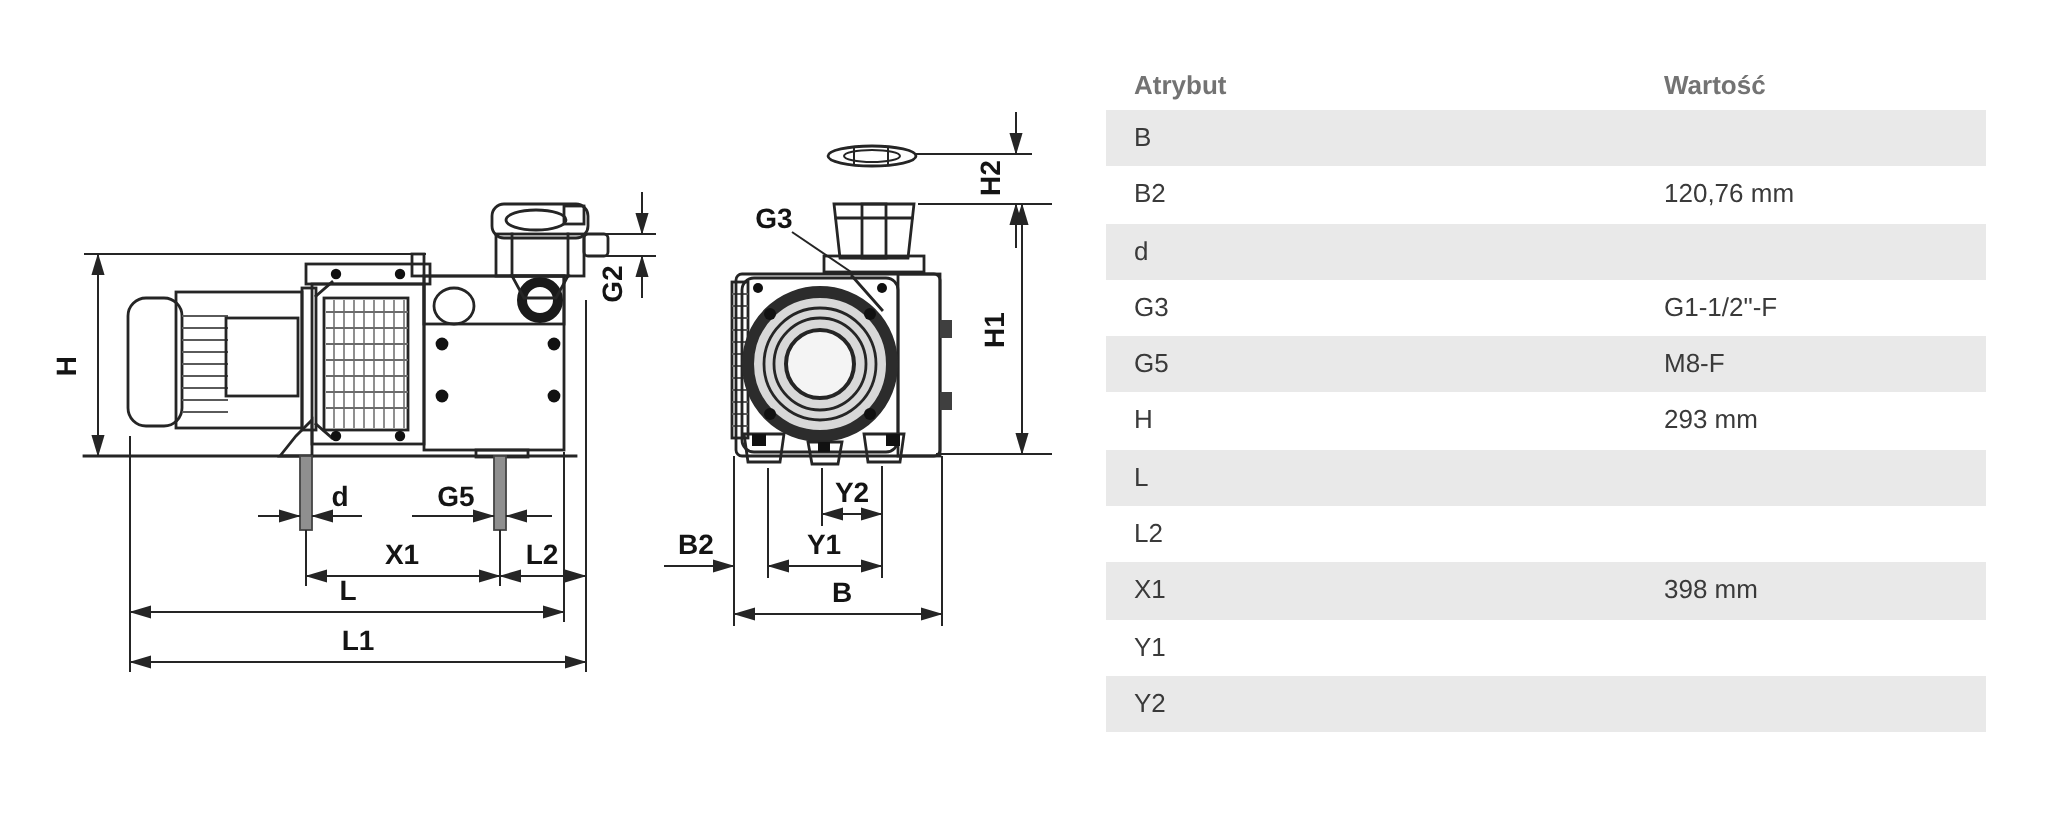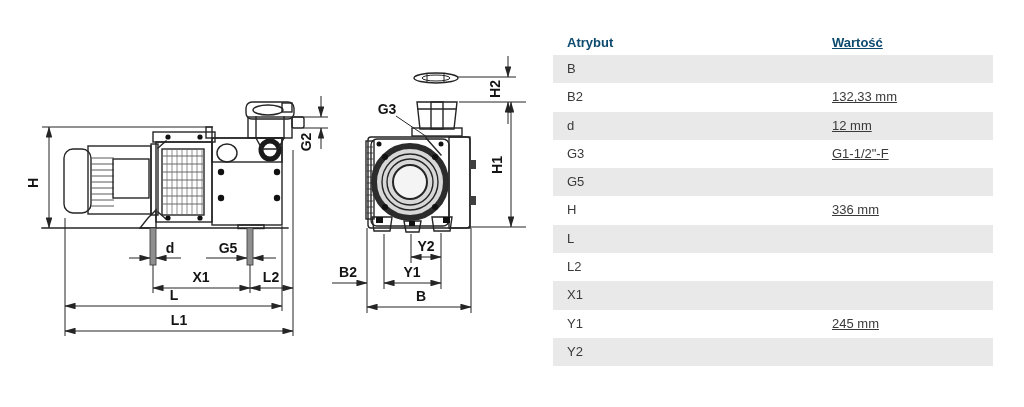--- a/index.html
+++ b/index.html
@@ -1,25 +1,25 @@
 <!DOCTYPE html>
 <html><head>
 <meta charset="utf-8">
 <style>
   html,body{margin:0;padding:0;background:#fff;}
   .screen{position:relative;width:1024px;height:407px;background:#ffffff;
           font-family:"Liberation Sans",sans-serif;overflow:hidden;}
   .drawing{position:absolute;left:0;top:0;}
   
   .spec-table{position:absolute;left:553px;top:30px;width:440px;color:#3a3a3a;font-size:13px;}
-  .thead{display:flex;height:25px;line-height:25px;font-weight:700;color:#0c4a6e;background:#fff;}
+  .thead{display:flex;height:25px;line-height:25px;font-weight:700;color:#737373;background:#fff;}
   .trow{display:flex;height:28.3px;line-height:28.3px;}
   .rows .trow:nth-child(odd){background:#e9e9e9;}
   .cell-attr{flex:0 0 279px;padding-left:14px;box-sizing:border-box;white-space:nowrap;}
-  .cell-val{flex:1;white-space:nowrap;text-decoration:underline;}
+  .cell-val{flex:1;white-space:nowrap;}
   
   .ln{stroke:#252525;stroke-width:1.4;fill:none;stroke-linecap:square;}
   .dim{stroke:#252525;stroke-width:1;fill:none;}
   .lbl{font-family:"Liberation Sans",sans-serif;font-size:14px;font-weight:700;fill:#141414;}
   .fin{stroke:#5a5a5a;stroke-width:1;}
   .grille-v{stroke:#8f8f8f;stroke-width:1;}
   .grille-h{stroke:#6b6b6b;stroke-width:1;}
 </style>
 </head>
 <body>
@@ -238,57 +238,57 @@
       <div class="cell-attr">Atrybut</div>
       <div class="cell-val">Wartość</div>
     </div>
     <div class="rows">
     <div class="trow">
       <div class="cell-attr">B</div>
     </div>
 
     <div class="trow">
       <div class="cell-attr">B2</div>
-      <div class="cell-val">132,33 mm</div>
+      <div class="cell-val">120,76 mm</div>
     </div>
 
     <div class="trow">
       <div class="cell-attr">d</div>
-      <div class="cell-val">12 mm</div>
     </div>
 
     <div class="trow">
       <div class="cell-attr">G3</div>
       <div class="cell-val">G1-1/2"-F</div>
     </div>
 
     <div class="trow">
       <div class="cell-attr">G5</div>
+      <div class="cell-val">M8-F</div>
     </div>
 
     <div class="trow">
       <div class="cell-attr">H</div>
-      <div class="cell-val">336 mm</div>
+      <div class="cell-val">293 mm</div>
     </div>
 
     <div class="trow">
       <div class="cell-attr">L</div>
     </div>
 
     <div class="trow">
       <div class="cell-attr">L2</div>
     </div>
 
     <div class="trow">
       <div class="cell-attr">X1</div>
+      <div class="cell-val">398 mm</div>
     </div>
 
     <div class="trow">
       <div class="cell-attr">Y1</div>
-      <div class="cell-val">245 mm</div>
     </div>
 
     <div class="trow">
       <div class="cell-attr">Y2</div>
     </div>
   </div>
   </div>
 
 </div>
 

